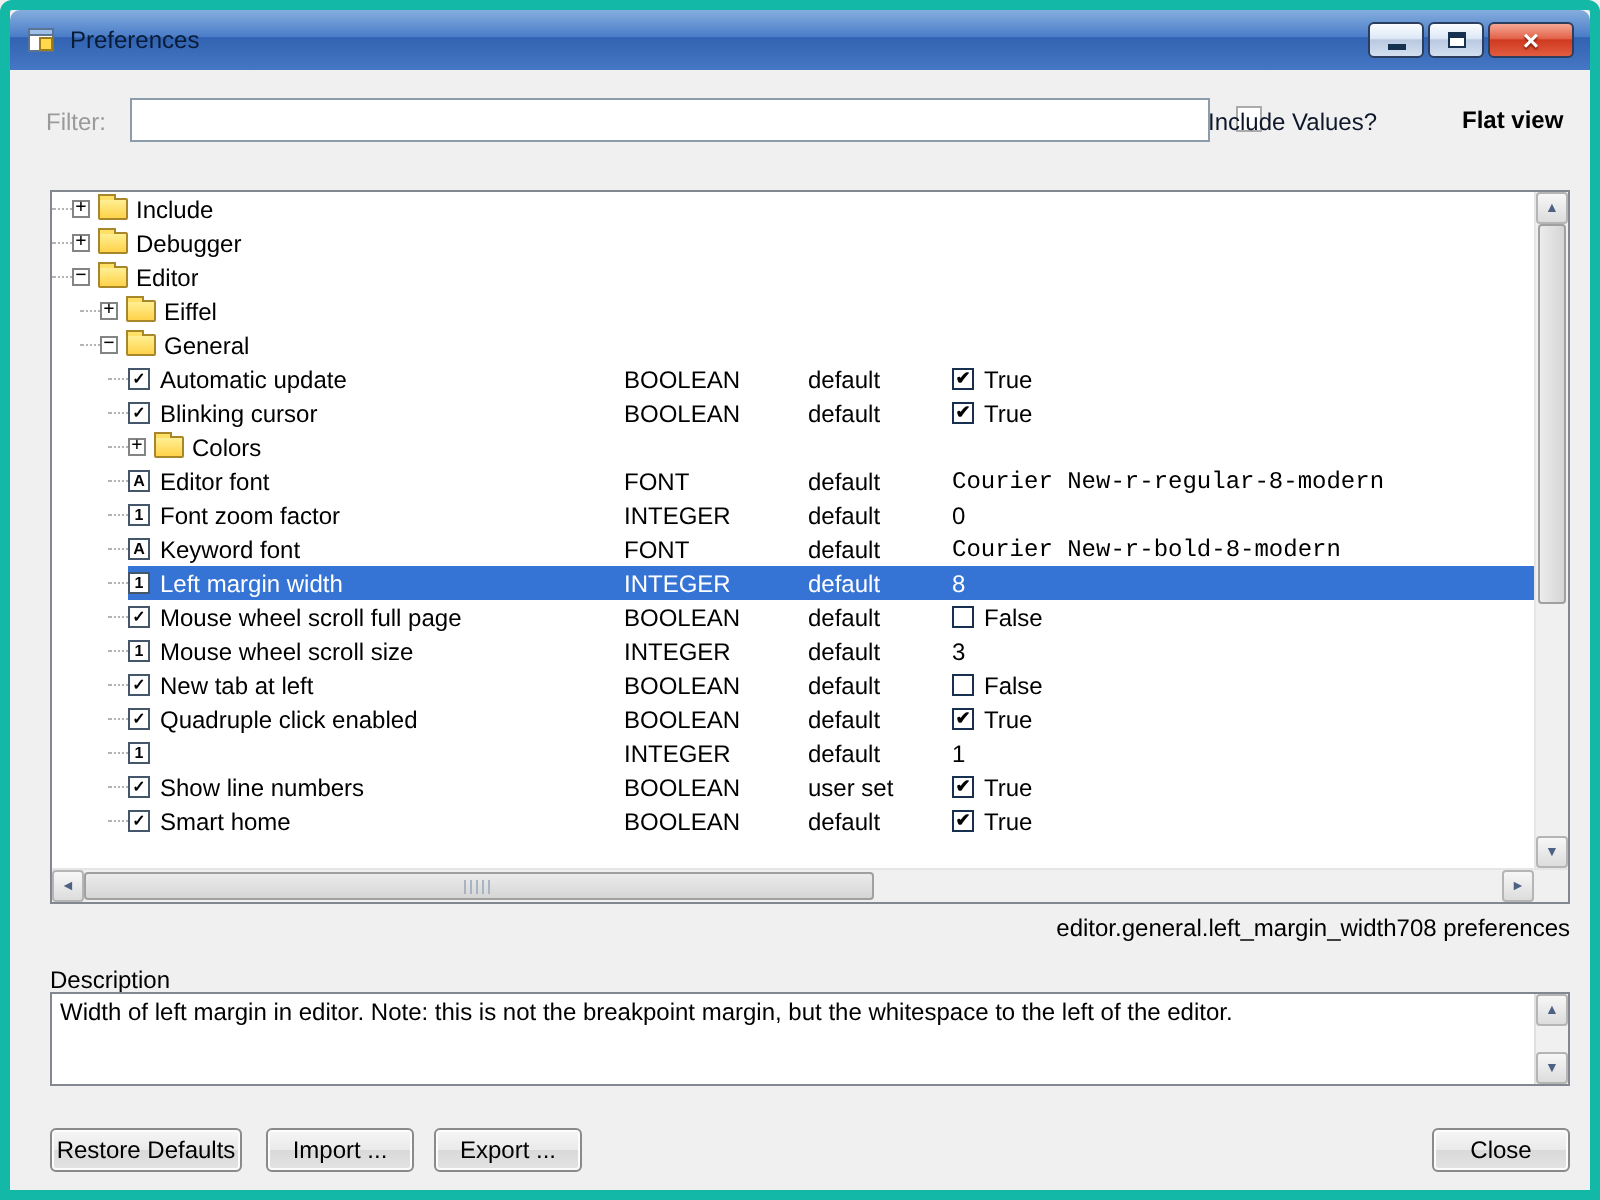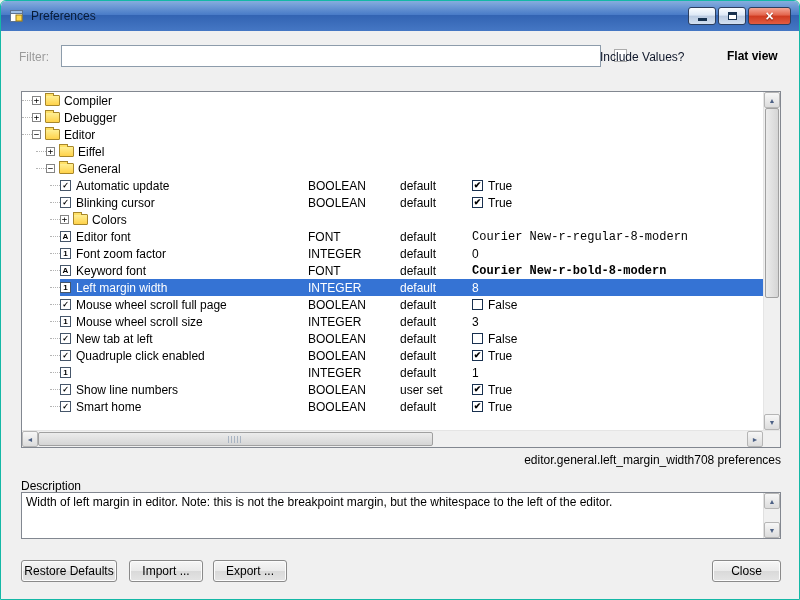--- a/index.html
+++ b/index.html
@@ -1,18 +1,18 @@
 <!DOCTYPE html>
 <html><head>
 <meta charset="utf-8">
 <style>
   *{box-sizing:border-box;margin:0;padding:0}
   html,body{width:800px;height:600px;overflow:hidden}
   body{font-family:"Liberation Sans",sans-serif;font-size:12px;color:#000;background:#f0f0f0}
-  .window{position:relative;width:800px;height:600px;background:#f0f0f0;border:1px solid #14b8a6;border-radius:6px 6px 0 0;overflow:hidden}
+  .window{position:relative;width:800px;height:600px;background:#f0f0f0;border:5px solid #14b8a6;border-radius:6px 6px 0 0;overflow:hidden}
 
   
   .titlebar{position:absolute;top:0;left:0;right:0;height:30px;
     background:linear-gradient(#85aede,#4a7cc8 45%,#3263b2 46%,#4577c4);
     border-radius:5px 5px 0 0;display:flex;align-items:center;padding:0 8px;gap:6px}
   .title-text{color:#081c38;font-size:12px}
   .appicon{width:16px;height:16px;flex:none;display:block}
   .winbtns{position:absolute;top:6px;right:8px;display:flex;gap:2px}
   .winbtn{width:28px;height:18px;border:1px solid #2c3e5e;border-radius:3px;
     background:linear-gradient(#fbfdff,#dde8f6 45%,#b9c9e0 50%,#d3e0f1);
@@ -54,21 +54,21 @@
   .folder{flex:none;width:15px;height:11px;background:linear-gradient(#ffef93,#ffd24a);border:1px solid #a8872a;border-radius:1px;position:relative;margin-right:4px}
   .folder::before{content:'';position:absolute;top:-3px;left:-1px;width:7px;height:2px;background:#ffe066;border:1px solid #a8872a;border-bottom:none}
   .picon{flex:none;width:11px;height:11px;border:1px solid #46566a;background:#fff;color:#000;
     font-size:8px;line-height:9px;text-align:center;font-weight:bold;margin-right:5px}
   .trow.selected .picon{color:#000}
   .lab{overflow:hidden;text-overflow:ellipsis}
   .cb{flex:none;width:11px;height:11px;border:1px solid #18304f;background:#fff;color:#000;
     font-size:9px;line-height:9px;text-align:center;margin-right:5px;font-weight:bold}
   .cb.checked::after{content:"✔"}
   .mono{font-family:"Liberation Mono","DejaVu Sans Mono",monospace;font-size:12px}
-  .boldv{font-weight:bold}
+  .boldv{font-weight:normal}
   .bold{font-weight:normal}
 
   
   .vscroll{width:17px;flex:none;background:#f0f0f0;border-left:1px solid #e5e5e5;display:flex;flex-direction:column}
   .sbtn{height:16px;width:100%;flex:none;background:linear-gradient(#f7f7f7,#dcdcdc);border:1px solid #b5b5b5;border-radius:2px;
     display:flex;align-items:center;justify-content:center;font-size:7px;color:#4d6185;cursor:default}
   .vtrack{flex:1;position:relative}
   .vthumb{position:absolute;top:0;left:1px;right:1px;height:190px;background:linear-gradient(90deg,#ececec,#d5d5d5);border:1px solid #a0a0a0;border-radius:2px}
   .tree-bottom{display:flex;height:17px;flex:none;background:#f0f0f0;border-top:1px solid #e5e5e5}
   .hscroll{flex:1;display:flex;align-items:stretch}
@@ -132,21 +132,21 @@
       <div class="tree-content">
         <div class="tbody">
             <div class="trow">
               <div class="indent" style="width: 10px;">
                 <span class="stub"></span>
               </div>
               <div class="rowbar">
                 <div class="cell c-name" style="width: 270px;">
                   <span class="exp">+</span>
                   <span class="folder"></span>
-                  <span class="lab">Compiler</span>
+                  <span class="lab">Include</span>
                 </div>
                 <div class="cell c-type"></div>
                 <div class="cell c-status"></div>
                 <div class="cell c-literal">
                   <span></span>
                 </div>
               </div>
             </div>
             <div class="trow">
               <div class="indent" style="width: 10px;">

